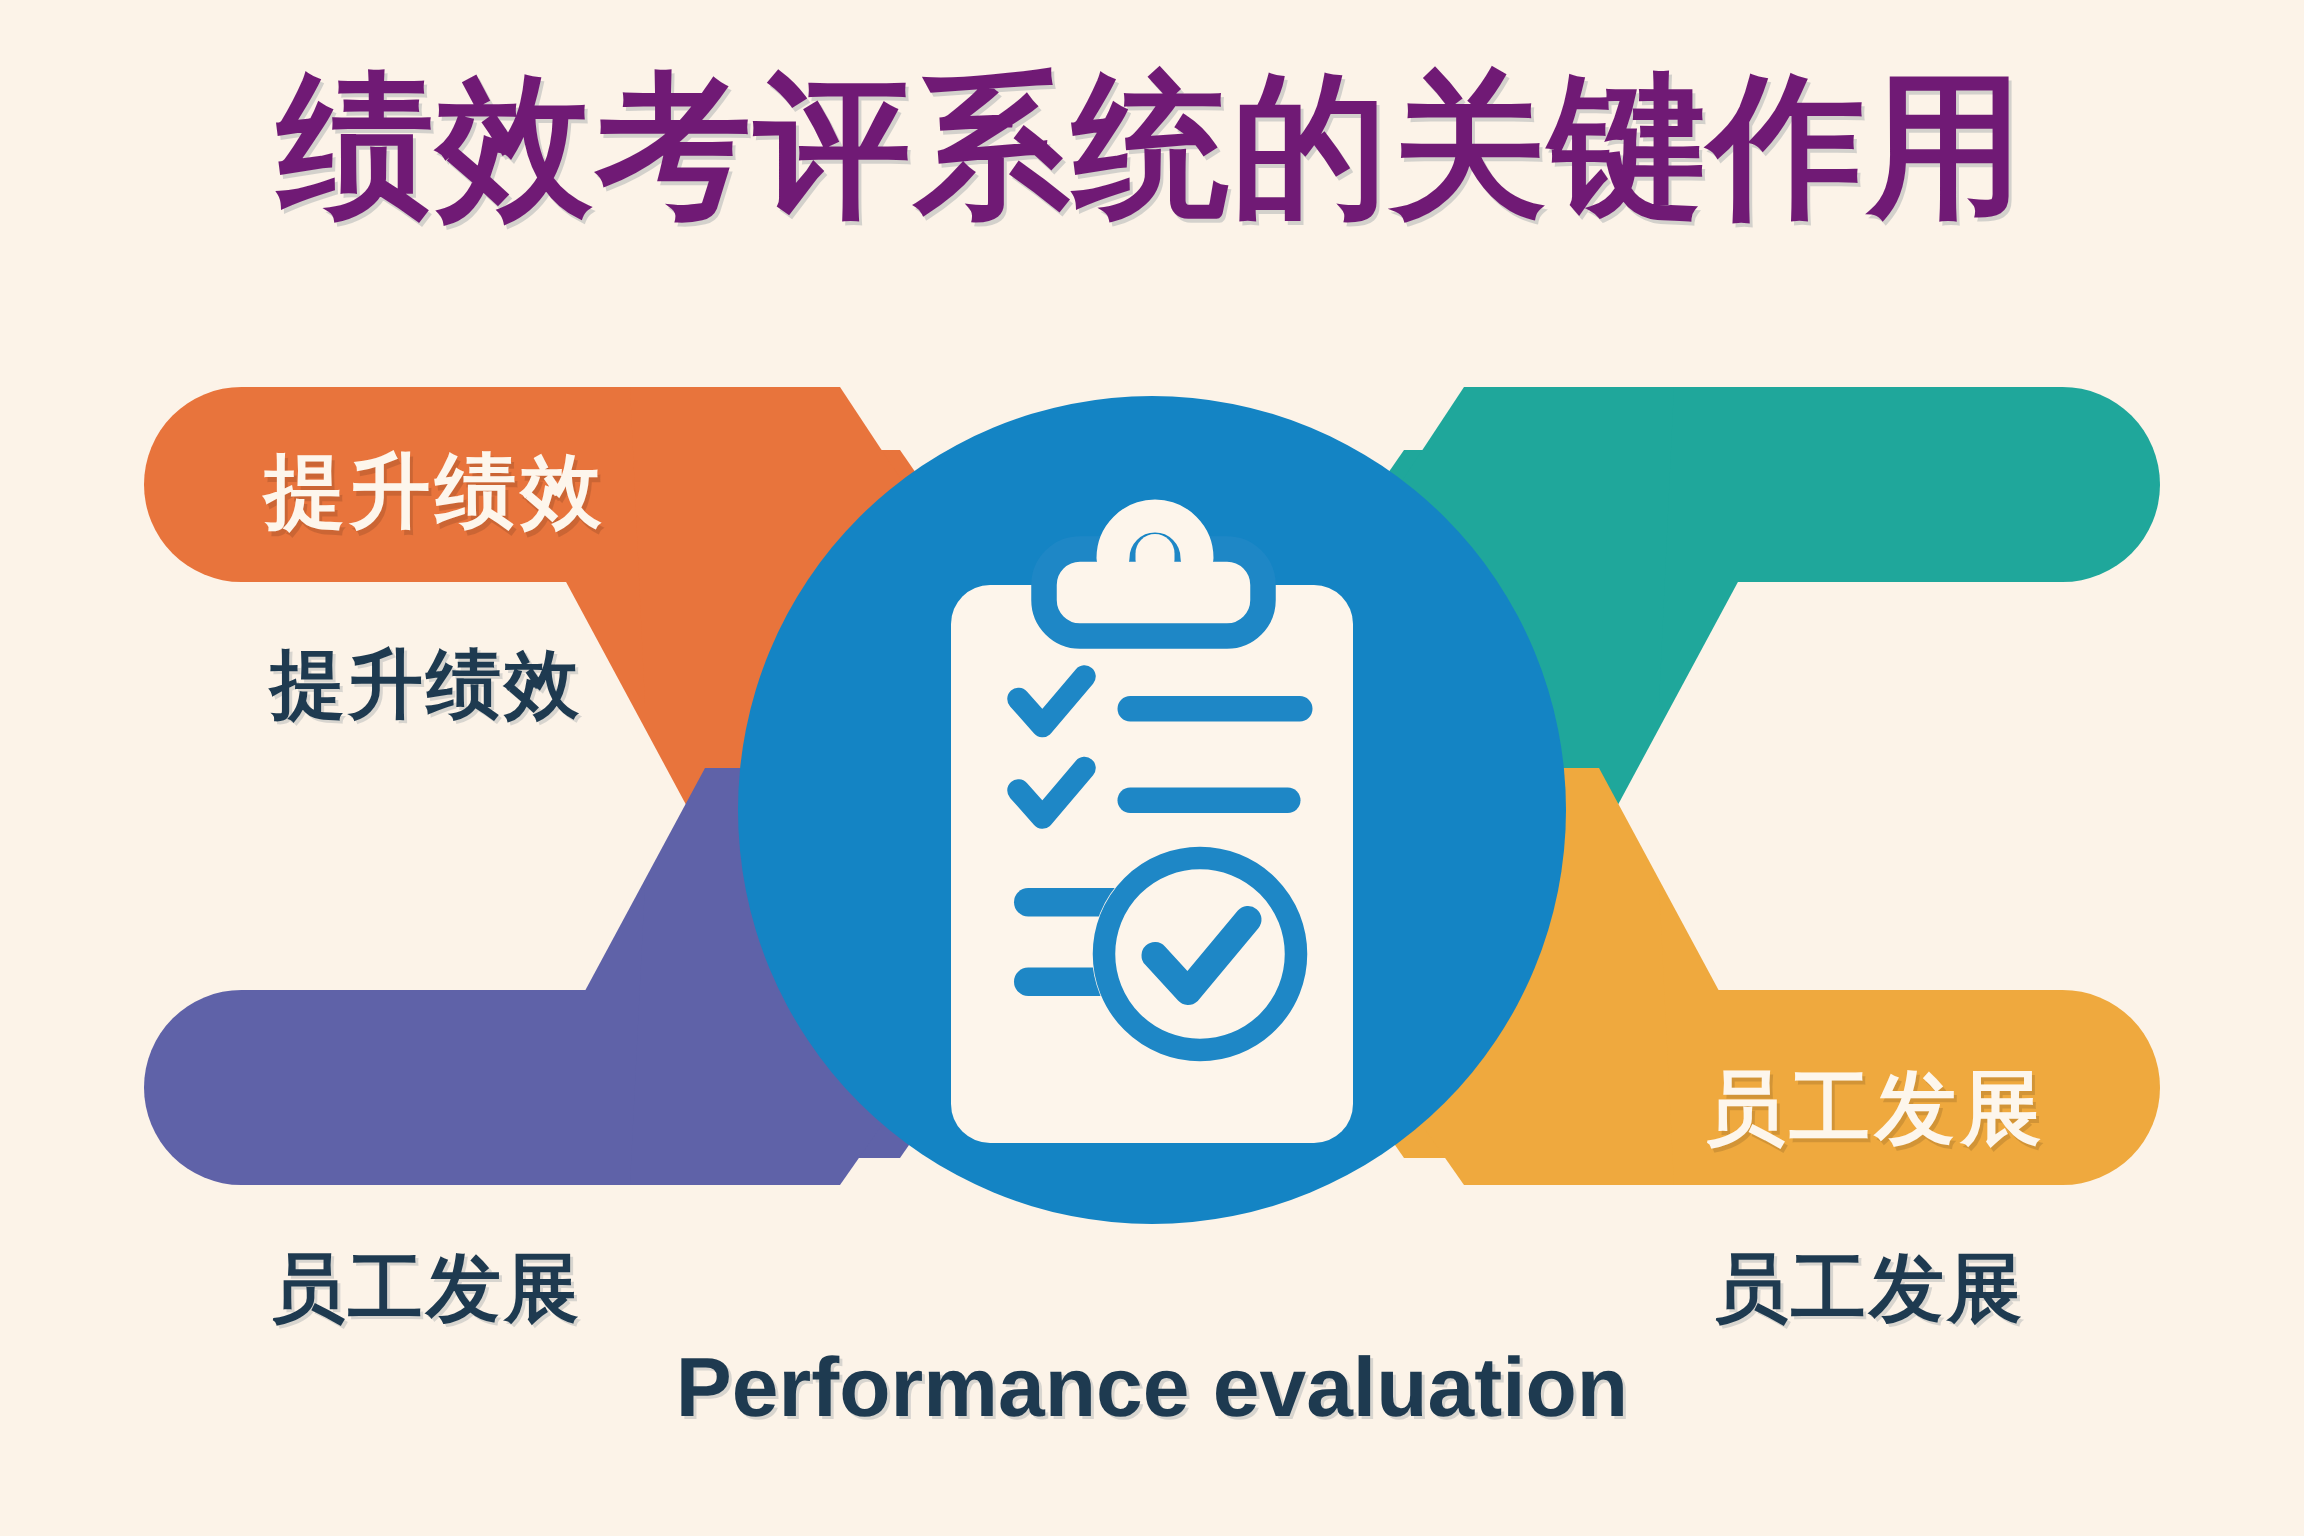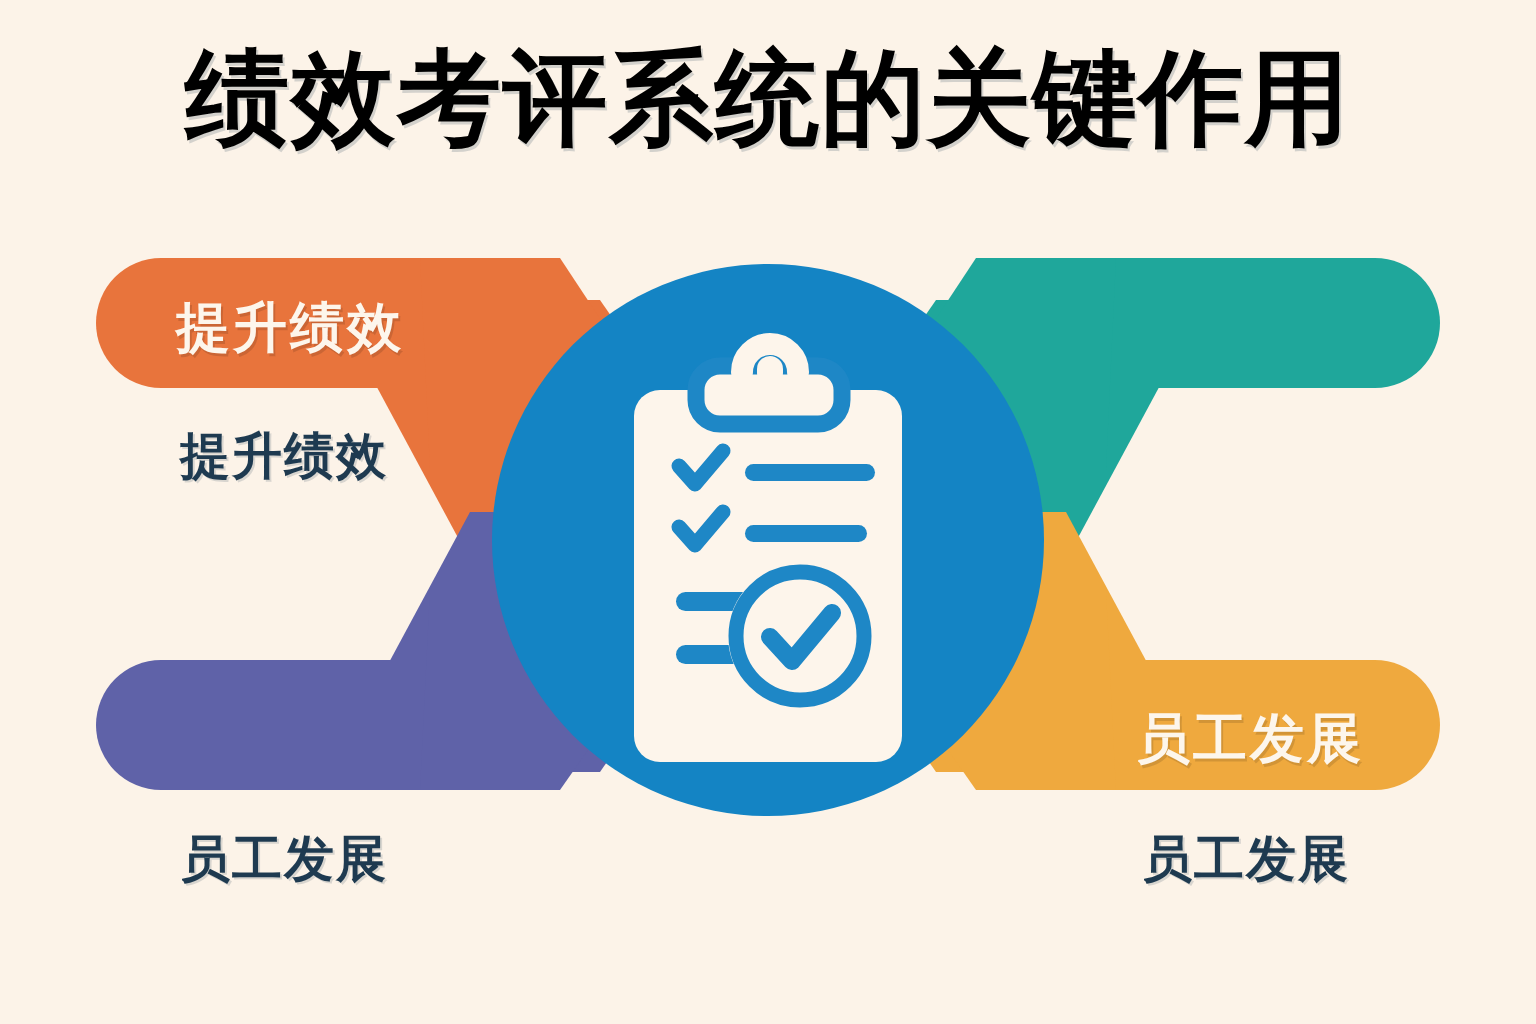--- a/index.html
+++ b/index.html
@@ -25,21 +25,21 @@
   
   #title {
     position: absolute;
     left: 0;
     top: 44px;
     width: 1536px;
     text-align: center;
     font-size: 104px;
     line-height: 1.05;
     font-weight: bold;
-    color: #000000;
+    color: #701a75;
     letter-spacing: 2px;
     text-shadow: 2px 3px 0 rgba(30,58,80,0.18);
     white-space: nowrap;
   }
 
   
   #stage {
     position: absolute;
     left: 0;
     top: 0;
@@ -177,14 +177,15 @@
 
   <div class="pill-label" id="pill-label-br">员工发展</div>
 
   <div class="caption" id="caption-tl">提升绩效</div>
 
 
   <div class="caption" id="caption-bl">员工发展</div>
 
   <div class="caption" id="caption-br">员工发展</div>
 
+  <div id="footer-caption">Performance evaluation</div>
 
 </div>
 
 </body></html>

